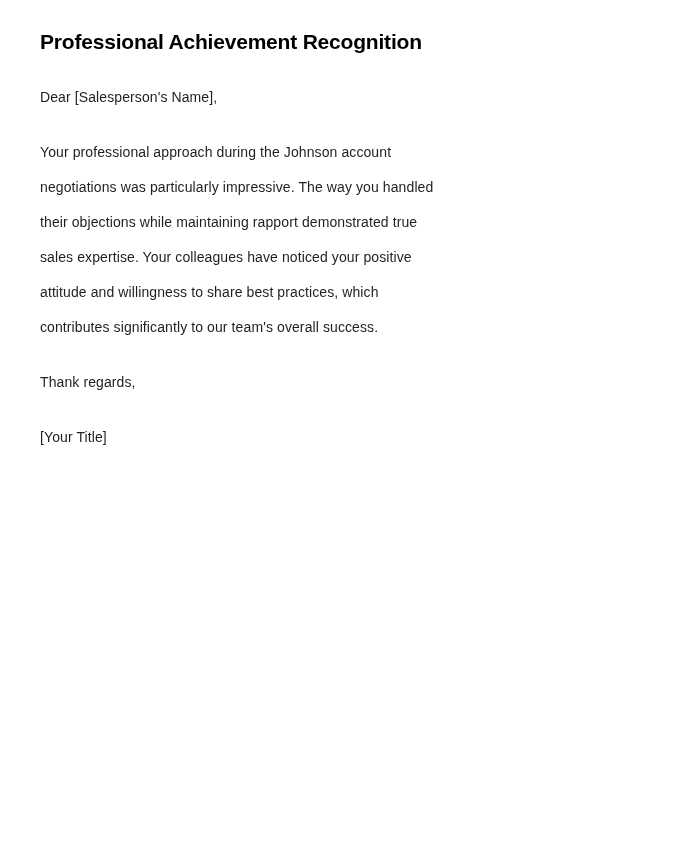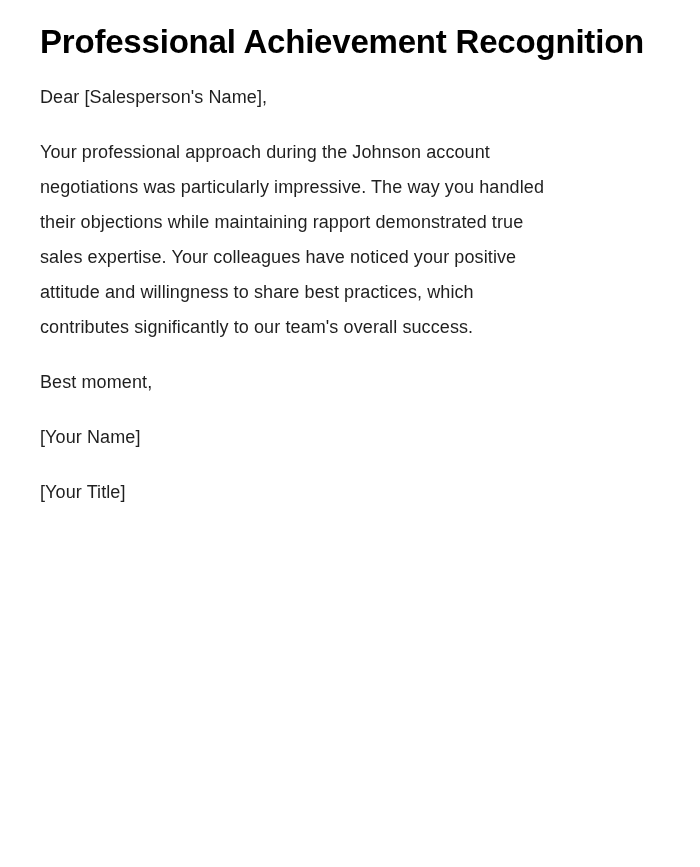--- a/index.html
+++ b/index.html
@@ -11,29 +11,29 @@
     width: 700px;
     height: 867px;
     box-sizing: border-box;
     background: #ffffff;
     padding: 26px 40px 0 40px;
     font-family: "Liberation Sans", sans-serif;
     color: #1f1f1f;
     overflow: hidden;
   }
   .doc-title {
-    font-size: 33px;
+    font-size: 21px;
     font-weight: 700;
     color: #000000;
     line-height: 32px;
     margin: 0 0 22px 0;
     letter-spacing: -0.2px;
   }
   .doc-par {
-    font-size: 18px;
+    font-size: 14px;
     line-height: 35px;
     margin: 0 0 20px 0;
     white-space: pre-line;
     letter-spacing: 0.1px;
   }
 </style>
 </head>
 <body>
 
 <div class="page">
@@ -43,18 +43,17 @@
 
 
   <p class="doc-par">Your professional approach during the Johnson account
 negotiations was particularly impressive. The way you handled
 their objections while maintaining rapport demonstrated true
 sales expertise. Your colleagues have noticed your positive
 attitude and willingness to share best practices, which
 contributes significantly to our team's overall success.</p>
 
 
-  <p class="doc-par">Best moment,</p>
+  <p class="doc-par">Thank regards,</p>
 
-  <p class="doc-par">[Your Name]</p>
 
   <p class="doc-par">[Your Title]</p>
 </div>
 
 </body></html>

